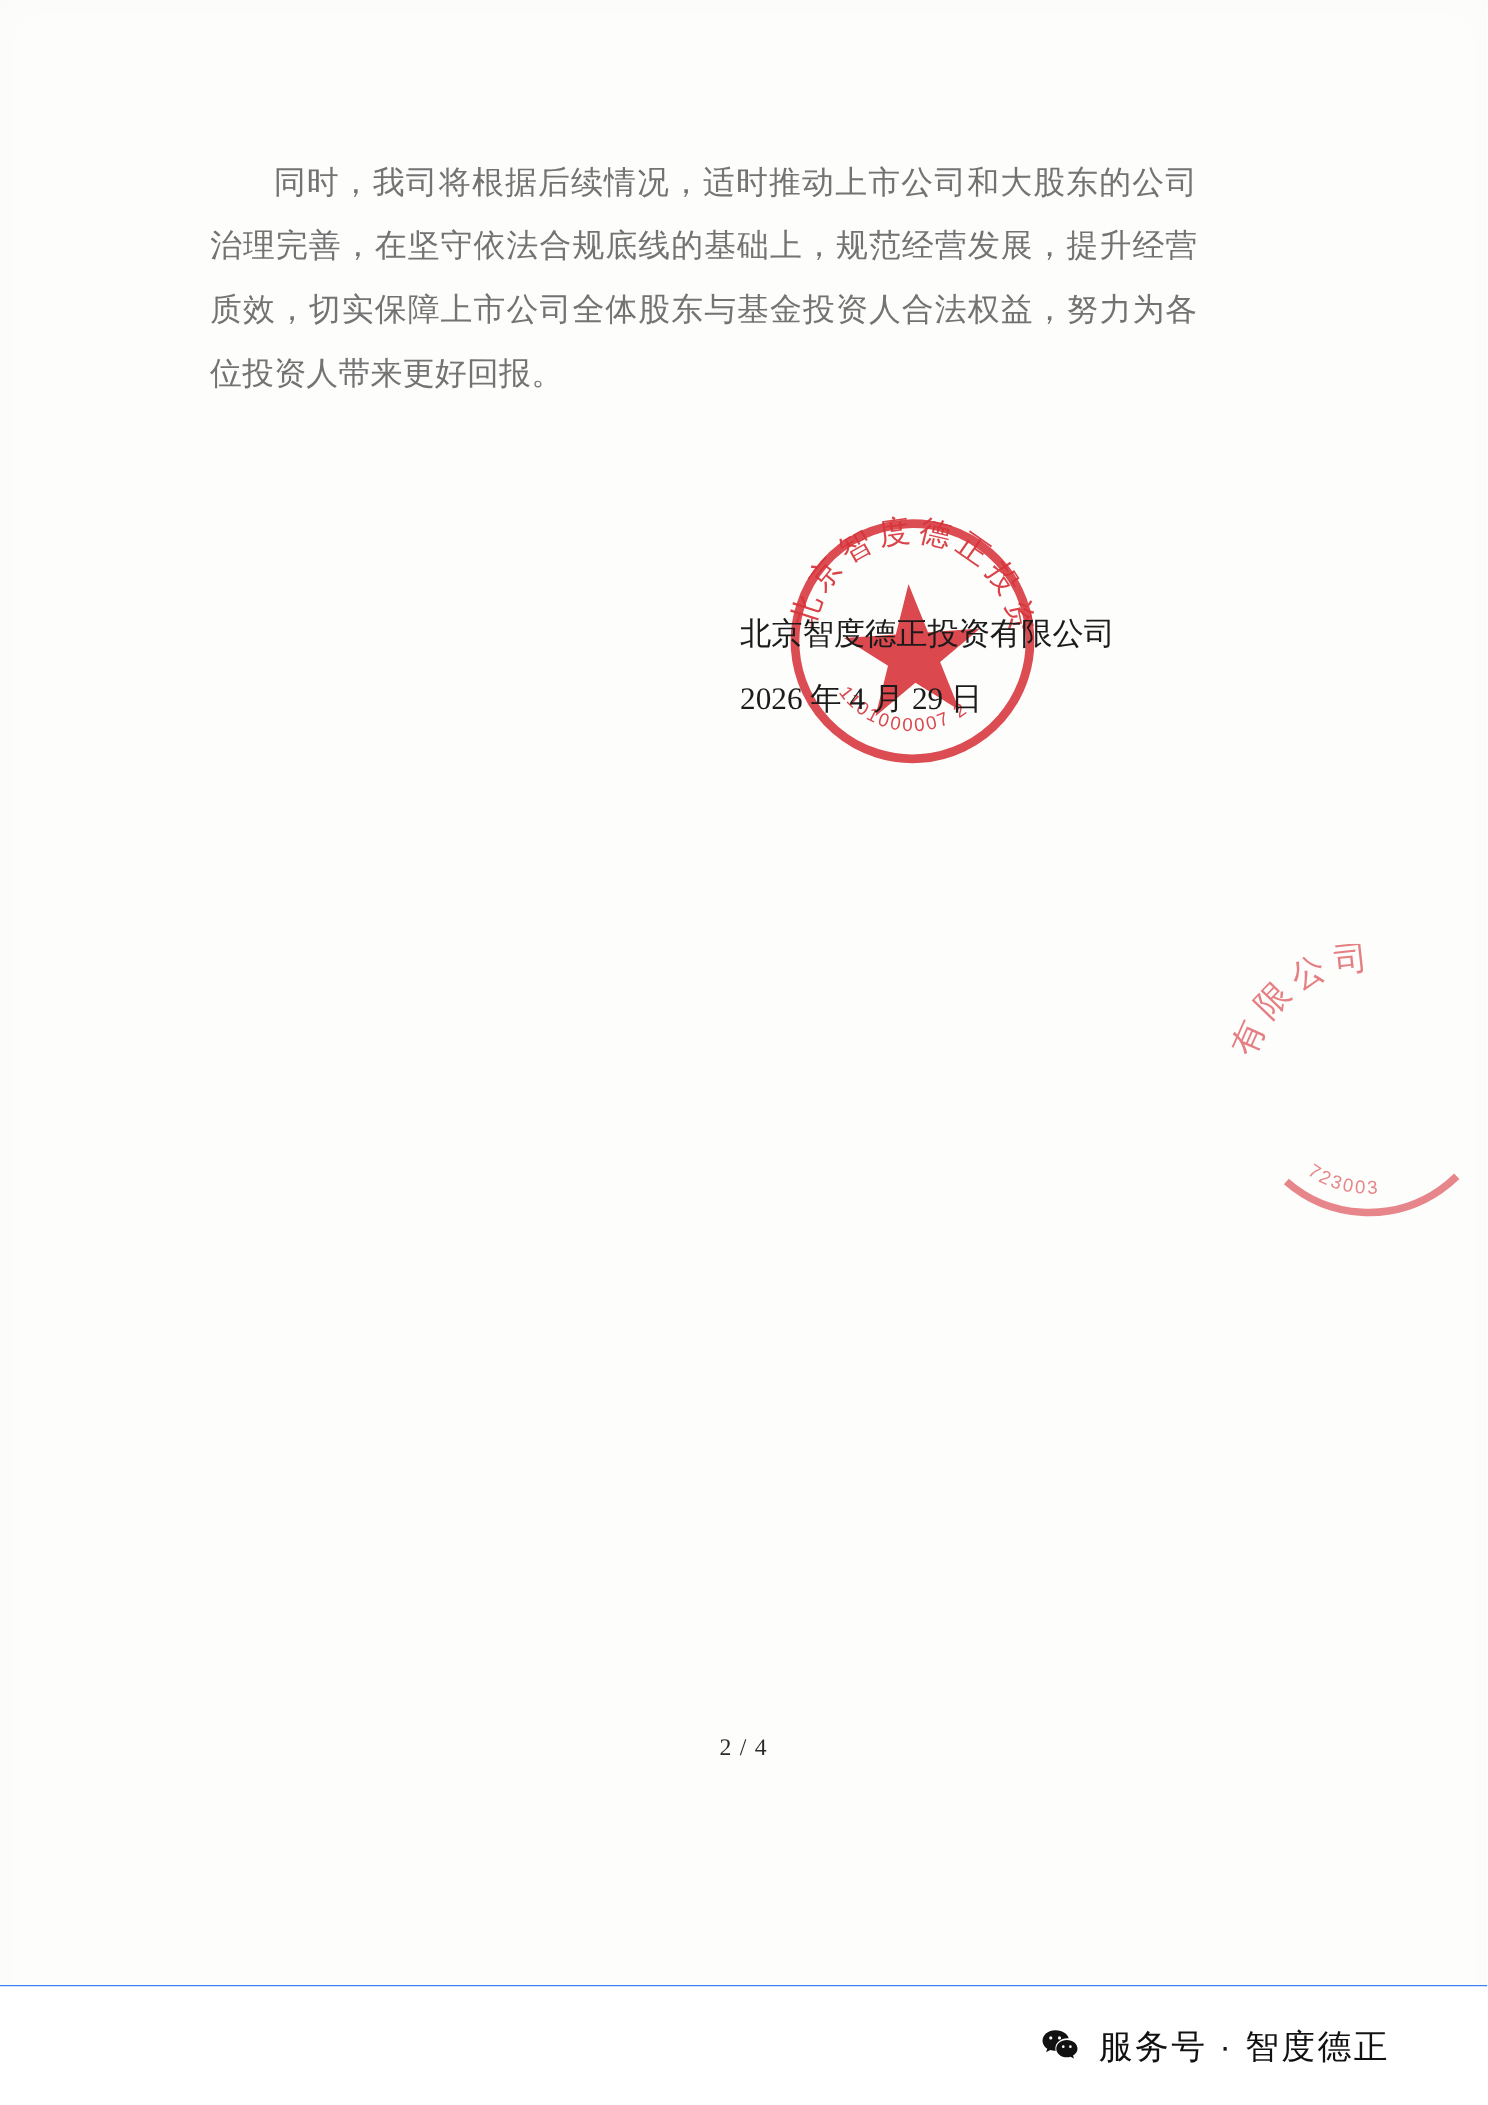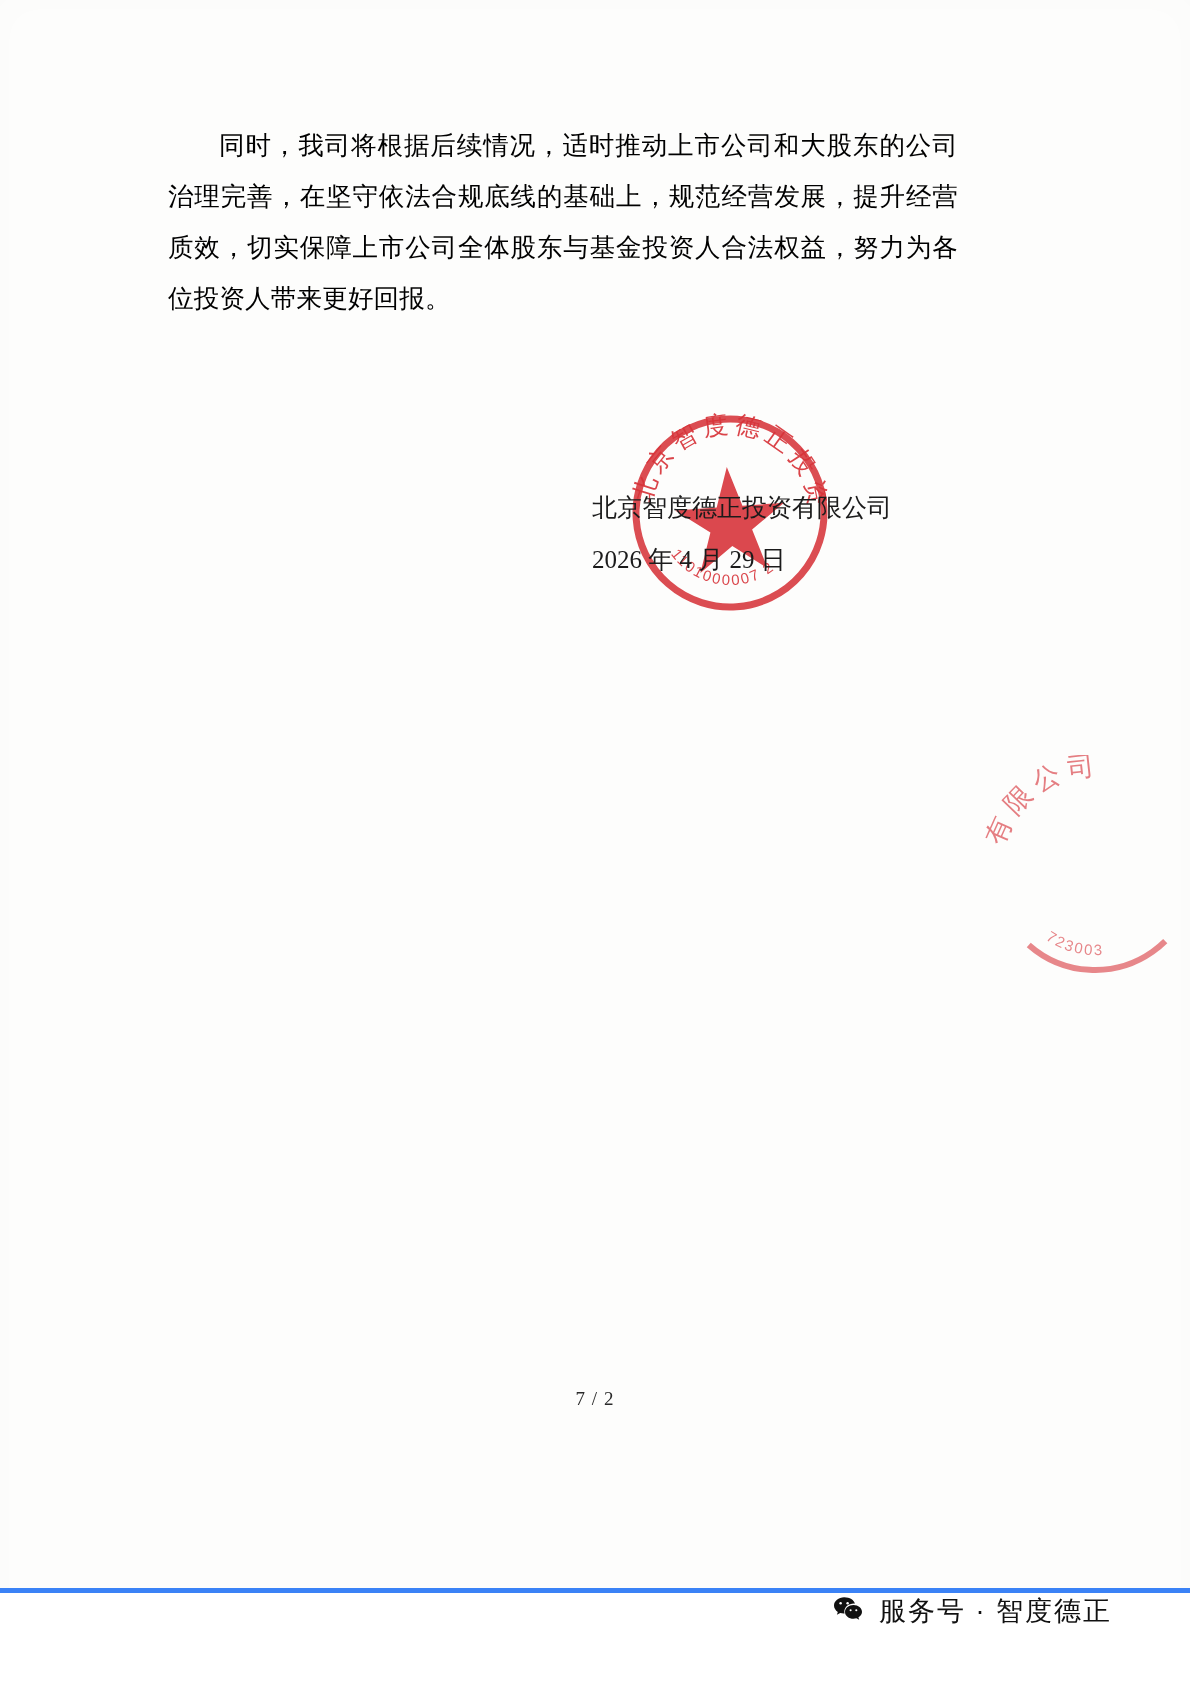--- a/index.html
+++ b/index.html
@@ -35,21 +35,21 @@
   .doc-body {
     position: absolute;
     left: 168px;
     top: 120px;
     width: 790px;
   }
 
   .para {
     font-size: 25.5px;
     line-height: 51px;
-    color: #000000;
+    color: #737373;
     text-align: justify;
     text-justify: inter-ideograph;
     text-indent: 2em;
     margin: 0 0 14px 0;
     letter-spacing: 0.2px;
     font-family: "Liberation Serif", "DejaVu Serif", serif;
   }
 
   .signature-block {
     position: absolute;
@@ -104,25 +104,25 @@
   }
 
   .footer-bar {
     position: absolute;
     left: 0;
     right: 0;
     bottom: 0;
     height: 96px;
     background: #ffffff;
     display: flex;
-    align-items: flex-start;
+    align-items: center;
     justify-content: flex-end;
     padding-right: 78px;
     box-sizing: border-box;
-    border-top: 5px solid #3b82f6;
+    border-top: 1px solid #3b82f6;
     padding-left: 15px;
   }
   .wechat-icon {
     width: 34px;
     height: 34px;
     margin-right: 14px;
     flex: none;
   }
   .footer-text {
     font-size: 27px;
@@ -175,21 +175,21 @@
         </text>
       </g>
     </svg>
   </div>
 
   <div class="signature-block">
     <div class="signature-name">北京智度德正投资有限公司</div>
     <div class="signature-date">2026 年 4 月 29 日</div>
   </div>
 
-  <div class="page-number">7 / 2</div>
+  <div class="page-number">2 / 4</div>
 
   <div class="footer-bar">
     <span class="wechat-icon">
       <svg viewBox="0 0 34 34" width="34" height="34" aria-hidden="true">
         <path d="M13.2 4.2C7.6 4.2 3 7.9 3 12.5c0 2.6 1.5 4.9 3.8 6.4l-0.9 2.9 3.3-1.7c1.2 0.3 2.3 0.5 3.5 0.5 0.3 0 0.6 0 0.9 0-0.2-0.6-0.3-1.3-0.3-2 0-4.4 4.3-8 9.6-8 0.4 0 0.7 0 1.1 0.1-0.9-3.7-5.2-6.5-10.8-6.5z" fill="#111111"></path>
         <circle cx="9.6" cy="10.3" r="1.25" fill="#ffffff"></circle>
         <circle cx="16.6" cy="10.3" r="1.25" fill="#ffffff"></circle>
         <path d="M31 18.9c0-3.8-3.8-6.9-8.5-6.9s-8.5 3.1-8.5 6.9 3.8 6.9 8.5 6.9c1 0 2-0.2 2.9-0.5l2.8 1.5-0.8-2.5c2.2-1.3 3.6-3.2 3.6-5.4z" fill="#111111"></path>
         <circle cx="19.6" cy="17.3" r="1.05" fill="#ffffff"></circle>
         <circle cx="25.3" cy="17.3" r="1.05" fill="#ffffff"></circle>

